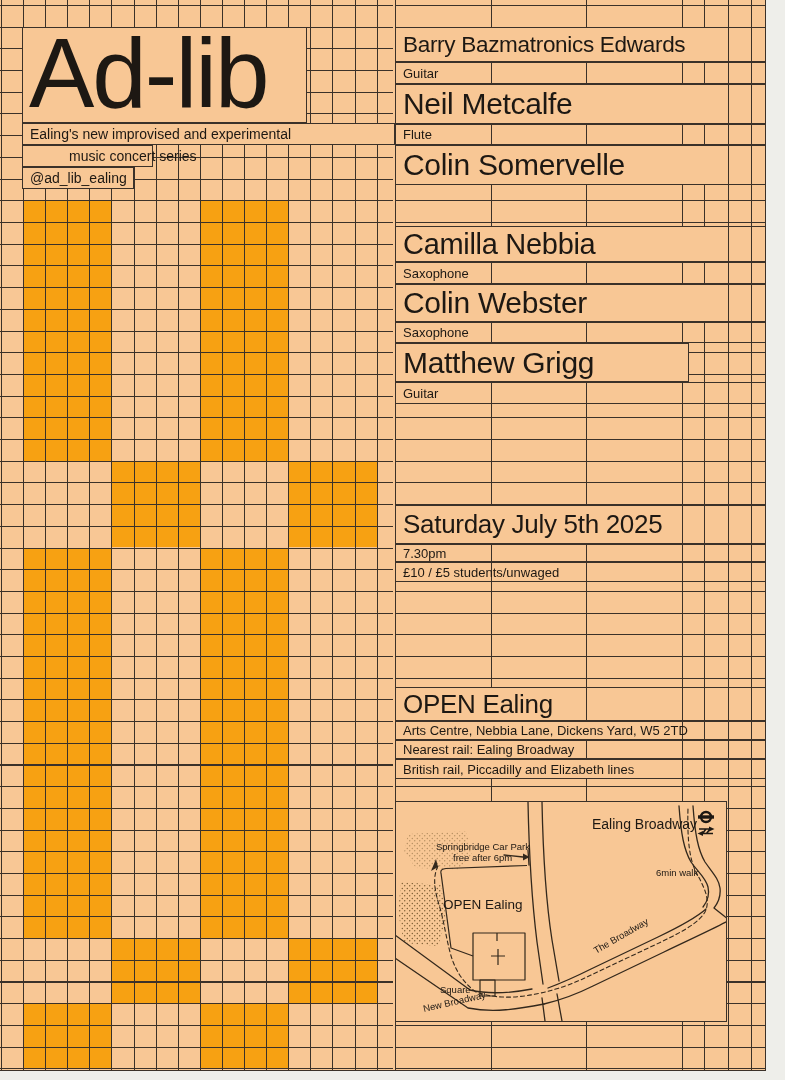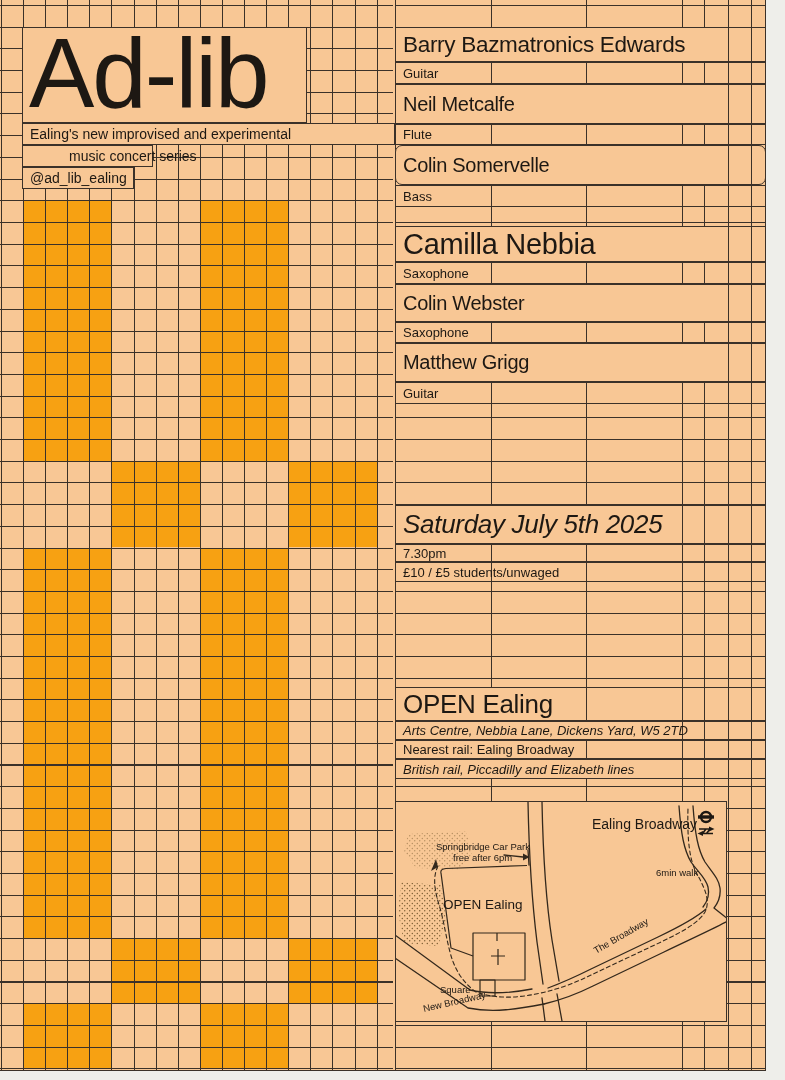--- a/index.html
+++ b/index.html
@@ -55,38 +55,38 @@
   
   .band{
     position:absolute;z-index:2;
     background:var(--paper);
     border:1px solid var(--grid);
     display:flex;align-items:center;
     padding-left:7px;
     white-space:nowrap;
     background-repeat:no-repeat;
   }
-  .band.name{font-size:20px;letter-spacing:-.3px;}
+  .band.name{font-size:30px;letter-spacing:-.3px;}
   .band.label{font-size:13px;}
   
   .div-name{background-image:
       linear-gradient(to right, transparent 0 332px, var(--grid) 332px 333px, transparent 333px 100%),
       linear-gradient(to right, transparent 0 355px, var(--grid) 355px 356px, transparent 356px 100%);}
   .div-labels{background-image:
       linear-gradient(to right, transparent 0 95px,  var(--grid) 95px 96px,  transparent 96px 100%),
       linear-gradient(to right, transparent 0 190px, var(--grid) 190px 191px, transparent 191px 100%),
       linear-gradient(to right, transparent 0 286px, var(--grid) 286px 287px, transparent 287px 100%),
       linear-gradient(to right, transparent 0 308px, var(--grid) 308px 309px, transparent 309px 100%),
       linear-gradient(to right, transparent 0 332px, var(--grid) 332px 333px, transparent 333px 100%),
       linear-gradient(to right, transparent 0 355px, var(--grid) 355px 356px, transparent 356px 100%);}
   .div-mid{background-image:
       linear-gradient(to right, transparent 0 286px, var(--grid) 286px 287px, transparent 287px 100%),
       linear-gradient(to right, transparent 0 308px, var(--grid) 308px 309px, transparent 309px 100%),
       linear-gradient(to right, transparent 0 332px, var(--grid) 332px 333px, transparent 333px 100%),
-      linear-gradient(to right, transparent 0 355px, var(--grid) 355px 356px, transparent 356px 100%); font-style: italic;}
+      linear-gradient(to right, transparent 0 355px, var(--grid) 355px 356px, transparent 356px 100%);}
   .div-open{background-image:
       linear-gradient(to right, transparent 0 190px, var(--grid) 190px 191px, transparent 191px 100%),
       linear-gradient(to right, transparent 0 286px, var(--grid) 286px 287px, transparent 287px 100%),
       linear-gradient(to right, transparent 0 308px, var(--grid) 308px 309px, transparent 309px 100%),
       linear-gradient(to right, transparent 0 332px, var(--grid) 332px 333px, transparent 333px 100%),
       linear-gradient(to right, transparent 0 355px, var(--grid) 355px 356px, transparent 356px 100%);}
   
   .title-band{left:22px;top:27px;width:285px;height:96px;font-size:98px;letter-spacing:-2px;padding-left:6px;align-items:flex-start;line-height:90px;}
   .sub1{left:22px;top:123px;width:373px;height:22px;font-size:14px;}
   .sub2{left:22px;top:145px;width:131px;height:22px;font-size:14px;padding-left:46px;}
@@ -127,30 +127,29 @@
   <div class="band sub1">Ealing's new improvised and experimental</div>
   <div class="band sub2">music concert series</div>
   <div class="band sub3">@ad_lib_ealing</div>
 
   <div class="band name div-name" style="left:395px;top:27px;width:371px;height:35px;font-size:22.5px;">Barry Bazmatronics Edwards</div>
   <div class="band label div-labels" style="left:395px;top:62px;width:371px;height:22px;">Guitar</div>
 
   <div class="band name div-name" style="left:395px;top:84px;width:371px;height:40px;">Neil Metcalfe</div>
   <div class="band label div-labels" style="left:395px;top:124px;width:371px;height:21px;">Flute</div>
 
-  <div class="band name div-name" style="left:395px;top:145px;width:371px;height:40px;border-radius:7px;">Colin Somervelle</div>
-  <div class="band label div-labels" style="left:395px;top:185px;width:371px;height:22px;">Bass</div>
+  <div class="band name div-name" style="left:395px;top:145px;width:371px;height:40px;">Colin Somervelle</div>
 
   <div class="band name div-name" style="left:395px;top:226px;width:371px;height:36px;font-size:29px;">Camilla Nebbia</div>
   <div class="band label div-labels" style="left:395px;top:262px;width:371px;height:22px;">Saxophone</div>
 
   <div class="band name div-name" style="left:395px;top:284px;width:371px;height:38px;">Colin Webster</div>
   <div class="band label div-labels" style="left:395px;top:322px;width:371px;height:21px;">Saxophone</div>
 
-  <div class="band name div-name" style="left:395px;top:343px;width:371px;height:39px;">Matthew Grigg</div>
+  <div class="band name div-name" style="left:395px;top:343px;width:294px;height:39px;">Matthew Grigg</div>
   <div class="band label div-labels" style="left:395px;top:382px;width:371px;height:22px;">Guitar</div>
 
   <div class="band name div-mid" style="left:395px;top:505px;width:371px;height:39px;font-size:26px;">Saturday July 5th 2025</div>
   <div class="band label div-labels" style="left:395px;top:544px;width:371px;height:18px;">7.30pm</div>
   <div class="band label div-labels" style="left:395px;top:562px;width:371px;height:20px;">£10 / £5 students/unwaged</div>
 
   <div class="band name div-open" style="left:395px;top:687px;width:371px;height:34px;font-size:26px;">OPEN Ealing</div>
   <div class="band label div-mid" style="left:395px;top:721px;width:371px;height:19px;">Arts Centre, Nebbia Lane, Dickens Yard, W5 2TD</div>
   <div class="band label div-open" style="left:395px;top:740px;width:371px;height:19px;">Nearest rail: Ealing Broadway</div>
   <div class="band label div-mid" style="left:395px;top:759px;width:371px;height:20px;">British rail, Piccadilly and Elizabeth lines</div>

